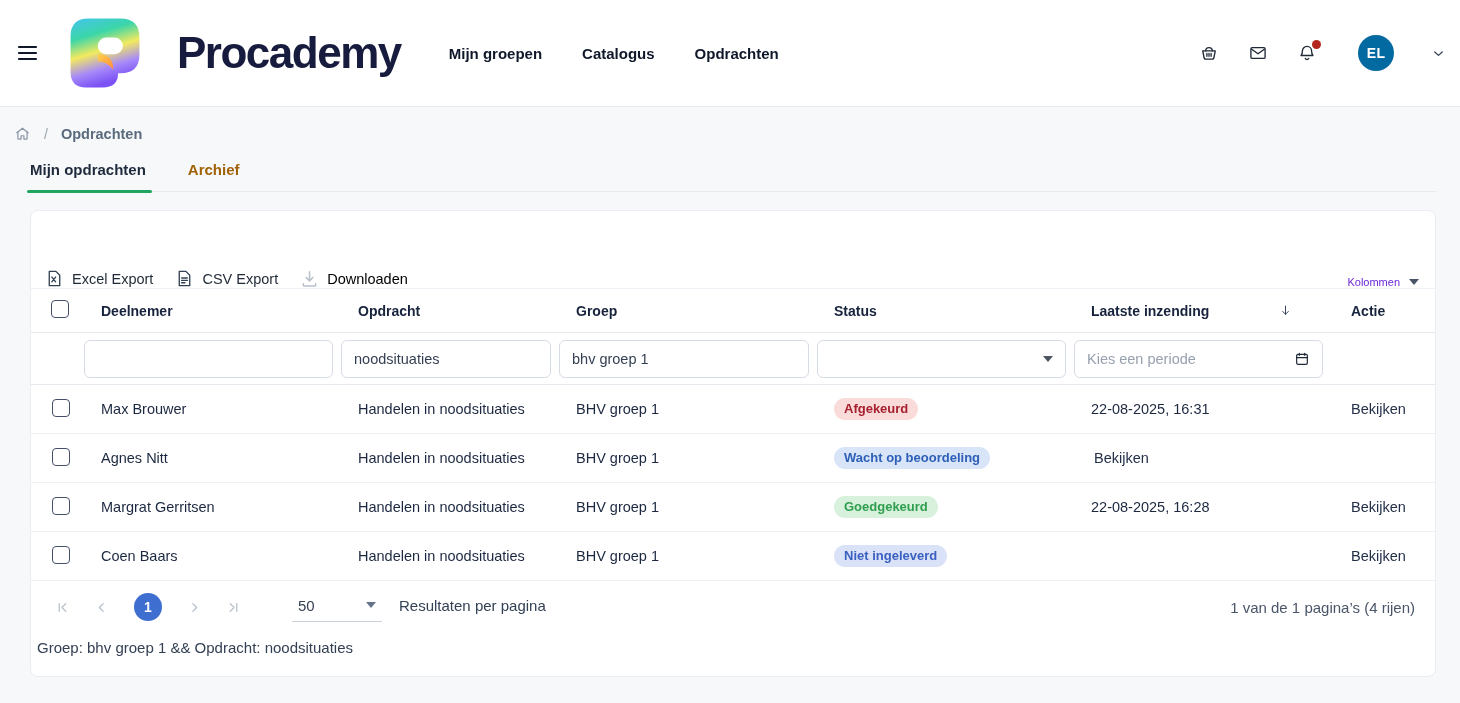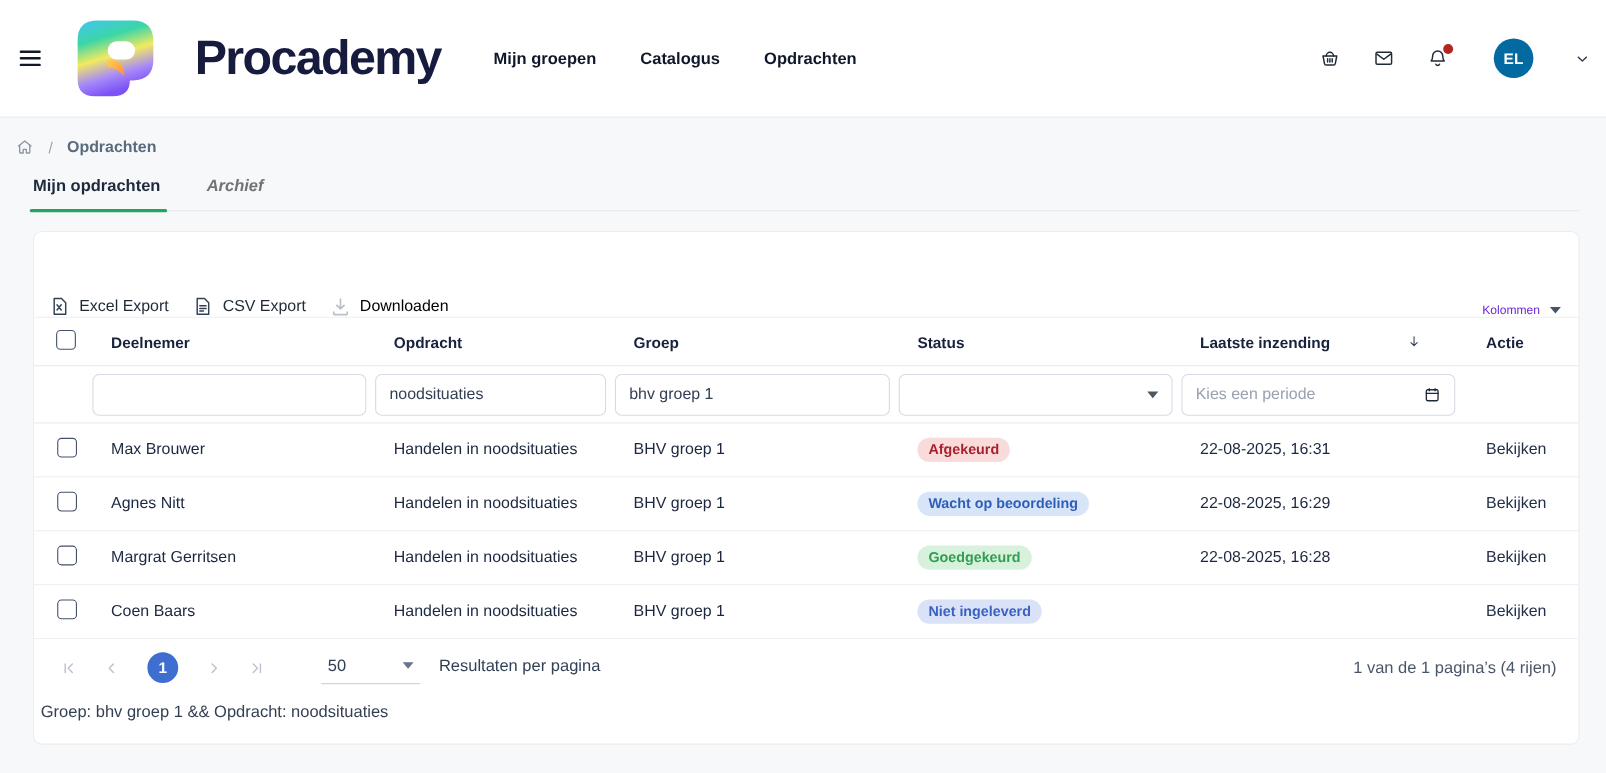--- a/index.html
+++ b/index.html
@@ -50,21 +50,21 @@
   
   .tabs-row {
     display:flex; margin:16px 24px 0 30px; border-bottom:1px solid #e7eaee;
   }
   .tab { padding:0 3px 13px 0; margin-right:39px; font-size:15px; cursor:pointer; position:relative; }
   .tab.active { font-weight:700; color:#1e293b; }
   .tab.active::after {
     content:""; position:absolute; left:-3px; right:-3px; bottom:-2px; height:3px;
     background:var(--accent-green,#22a55e); border-radius:2px;
   }
-  .tab.inactive { font-weight:600; color:#737373;font-style:italic; }
+  .tab.inactive { font-weight:600; color:#a16207; }
 
   
   .card {
     background:#fff; border:1px solid #ebedf0; border-radius:8px;
     margin:18px 24px 0 30px; width:1406px;
   }
 
   
   .toolbar { height:77px; display:flex; align-items:flex-end; padding:0 14px; }
   .tool-btn { display:flex; align-items:center; gap:8px; cursor:pointer; margin-right:22px; }
@@ -311,21 +311,20 @@
     <div class="cell c-inzending">22-08-2025, 16:31</div>
     <div class="cell c-actie"><span class="action-link">Bekijken</span></div>
   </div>
 
   <div class="tgrid trow">
     <div class="cell cell-check"><span class="checkbox"></span></div>
     <div class="cell c-deelnemer">Agnes Nitt</div>
     <div class="cell c-opdracht">Handelen in noodsituaties</div>
     <div class="cell c-groep">BHV groep 1</div>
     <div class="cell c-status"><span class="badge" style="background: rgb(216, 228, 248); color: rgb(45, 95, 184);">Wacht op beoordeling</span></div>
-    <div class="cell c-inzending">22-08-2025, 16:29</div>
     <div class="cell c-actie"><span class="action-link">Bekijken</span></div>
   </div>
 
   <div class="tgrid trow">
     <div class="cell cell-check"><span class="checkbox"></span></div>
     <div class="cell c-deelnemer">Margrat Gerritsen</div>
     <div class="cell c-opdracht">Handelen in noodsituaties</div>
     <div class="cell c-groep">BHV groep 1</div>
     <div class="cell c-status"><span class="badge" style="background: rgb(215, 241, 220); color: rgb(47, 158, 78);">Goedgekeurd</span></div>
     <div class="cell c-inzending">22-08-2025, 16:28</div>

